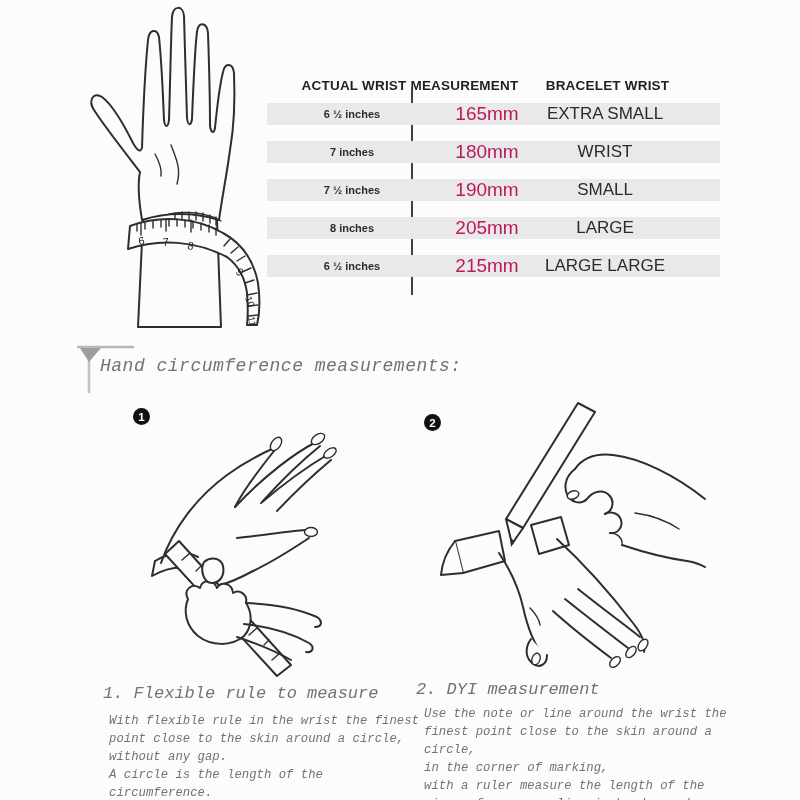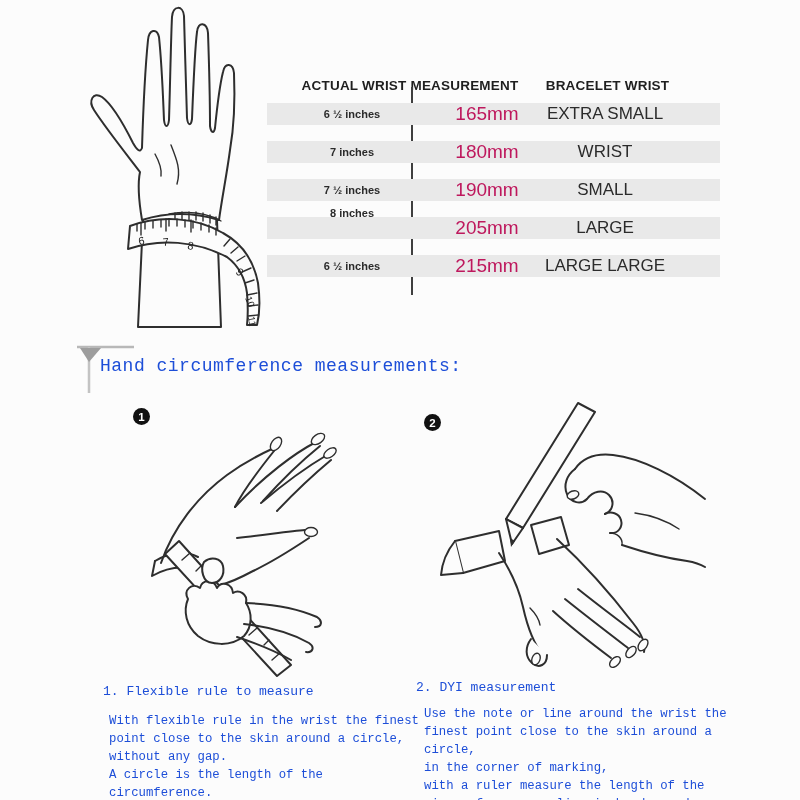--- a/index.html
+++ b/index.html
@@ -20,23 +20,23 @@
       color:#1f1f1f;text-align:center;margin-top:32px;}
   .th1{left:280px;width:260px;}
   .th2{left:530px;width:155px;}
   .vdivider{position:absolute;left:411px;top:87px;width:2px;height:208px;background:#3f3f3f;}
   .cell{position:absolute;height:22px;line-height:22px;text-align:center;}
   .cell.inch{left:292px;width:120px;font-size:11px;font-weight:bold;color:#2b2b2b;}
   .cell.mm{left:417px;width:140px;font-size:19px;color:#be185d;}
   .cell.size{left:535px;width:140px;font-size:17px;font-weight:normal;color:#2b2b2b;}
 
   
-  .mono{font-family:"Liberation Mono","DejaVu Sans Mono",monospace;color:#1d4ed8;}
+  .mono{font-family:"Liberation Mono","DejaVu Sans Mono",monospace;color:#737373;font-style:italic;}
   .main-heading{position:absolute;left:100px;top:356px;font-size:18px;letter-spacing:.5px;}
-  .instr-title{position:absolute;font-size:13px;}
+  .instr-title{position:absolute;font-size:17px;}
   .instr-body{position:absolute;font-size:12.3px;line-height:18px;white-space:pre-line;}
   .t1{left:103px;top:684px;}
   .b1{left:109px;top:712px;width:320px;}
   .t2{left:416px;top:680px;}
   .b2{left:424px;top:705px;width:340px;}
 
   .num-badge{
     position:absolute;width:17px;height:17px;border-radius:50%;background:#111;color:#fff;
     font-weight:bold;font-size:11.5px;display:flex;align-items:center;justify-content:center;
     font-family:"Liberation Sans",sans-serif;
@@ -120,21 +120,21 @@
     <div class="cell size" style="top:103px">EXTRA SMALL</div>
 
     <div class="cell inch" style="top:141px">7 inches</div>
     <div class="cell mm" style="top:141px">180mm</div>
     <div class="cell size" style="top:141px">WRIST</div>
 
     <div class="cell inch" style="top:179px">7 ½ inches</div>
     <div class="cell mm" style="top:179px">190mm</div>
     <div class="cell size" style="top:179px">SMALL</div>
 
-    <div class="cell inch" style="top:202px">8 inches</div>
+    <div class="cell inch" style="top:217px">8 inches</div>
     <div class="cell mm" style="top:217px">205mm</div>
     <div class="cell size" style="top:217px">LARGE</div>
 
     <div class="cell inch" style="top:255px">6 ½ inches</div>
     <div class="cell mm" style="top:255px">215mm</div>
     <div class="cell size" style="top:255px">LARGE LARGE</div>
   </div>
 
   <svg style="left:70px;top:340px;" width="80" height="60" viewBox="0 0 80 60">
     <path d="M 7 7 L 64 7" stroke="#b8b8b8" stroke-width="2.5" fill="none"></path>

